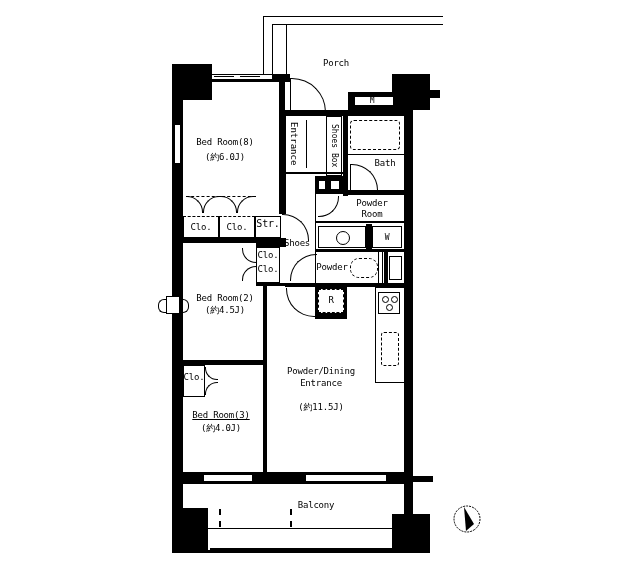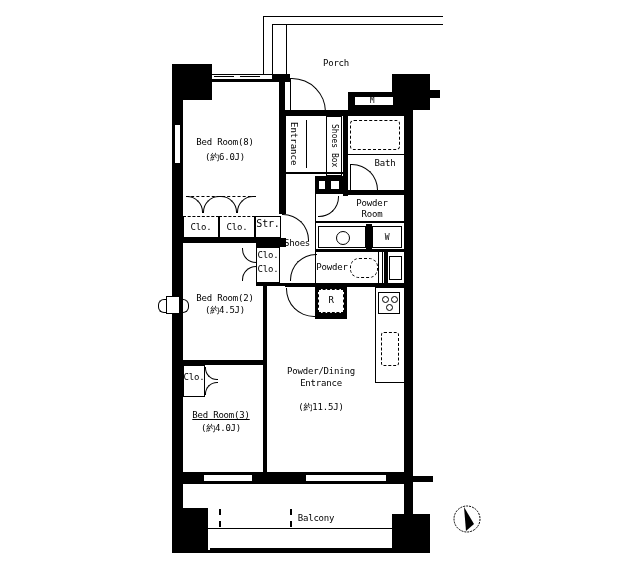--- a/index.html
+++ b/index.html
@@ -148,21 +148,21 @@
   <div class="abs" style="left:306px;top:474px;width:80px;height:6px;background:#fff;border-top:1px solid #000;border-bottom:1px solid #000;"></div>
   <div class="w" style="left:413px;top:476px;width:20px;height:6px;"></div>
 
   <div class="w" style="left:172px;top:508px;width:36px;height:44px;"></div>
   <div class="w" style="left:392px;top:514px;width:38px;height:38px;"></div>
   <div class="ln" style="left:208px;top:528px;width:184px;height:1px;"></div>
   <div class="ln" style="left:210px;top:548px;width:182px;height:2px;"></div>
   <div class="w" style="left:172px;top:550px;width:258px;height:3px;"></div>
   <div class="dash" style="left:219px;top:509px;width:1px;height:18px;border-width:0 0 0 2px;"></div>
   <div class="dash" style="left:290px;top:509px;width:1px;height:18px;border-width:0 0 0 2px;"></div>
-  <div class="lbl" style="left:294px;top:513px;width:44px;">Balcony</div>
+  <div class="lbl" style="left:294px;top:500px;width:44px;">Balcony</div>
 
   <div class="abs" style="left:452px;top:504px;width:30px;height:30px;">
     <svg width="30" height="30" viewBox="0 0 30 30">
       <circle cx="15" cy="15" r="13" fill="none" stroke="#000" stroke-width="1" stroke-dasharray="2,1"></circle>
       <polygon points="12,3 22,20 14,27" fill="#000"></polygon>
     </svg>
   </div>
 
 </div>
 

